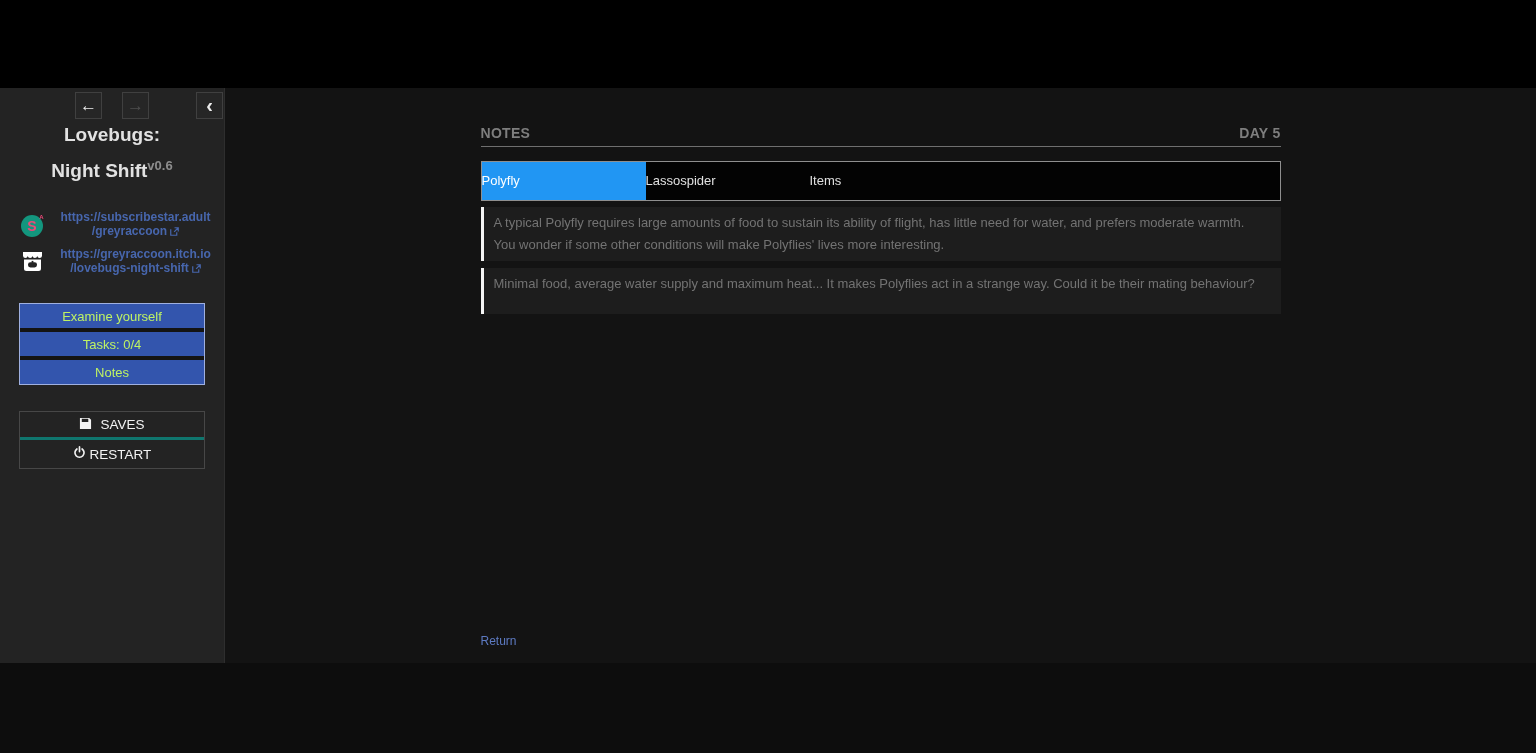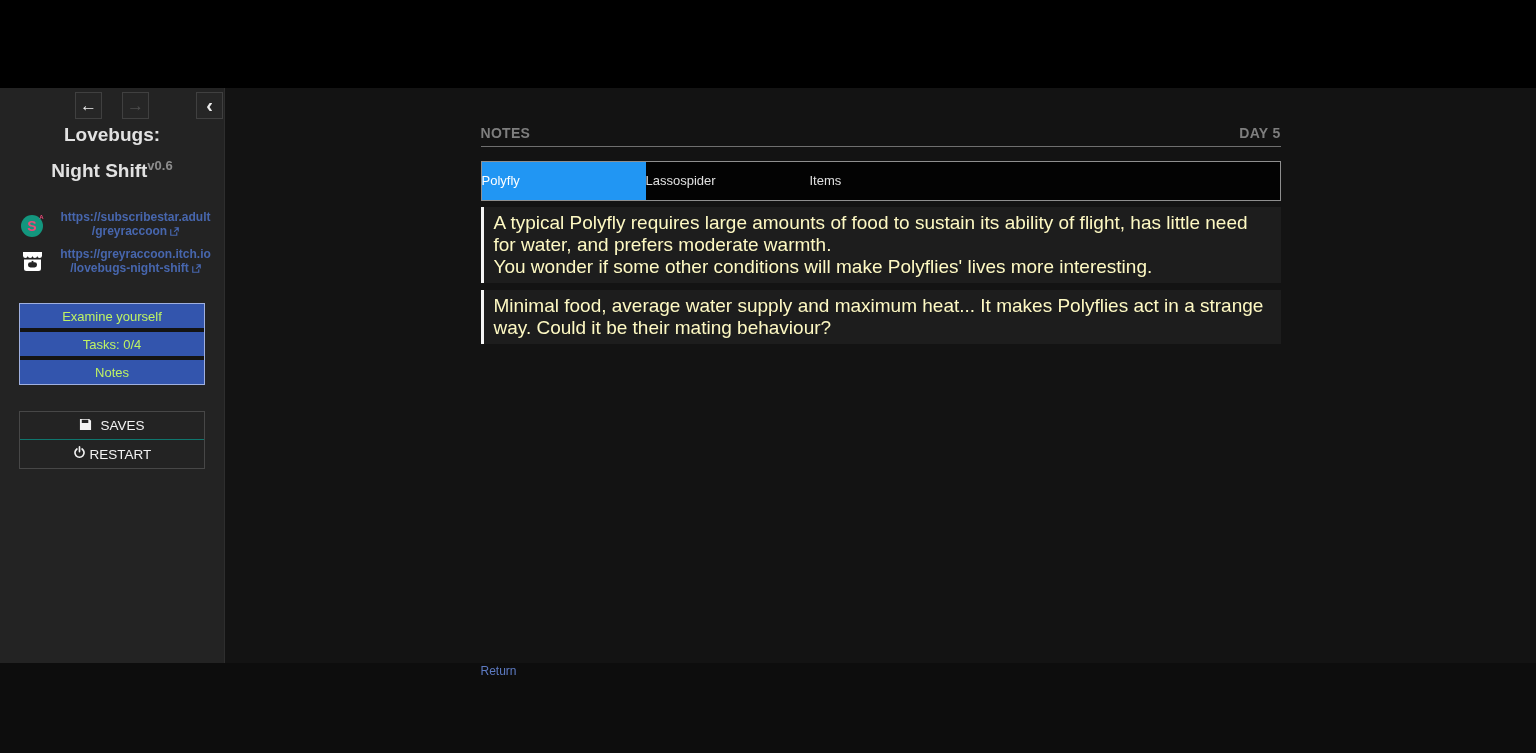--- a/index.html
+++ b/index.html
@@ -38,39 +38,39 @@
   .ext-icon { display:inline-block; vertical-align:-1px; margin-left:3px; }
 
   .menu-group { margin:27px 19px 0; border:1px solid #9fb0e0; background:#141414; }
   .menu-btn { display:block; width:100%; height:24px; background:#3355ad; border:0;
               color:#bef264; font-size:13px; font-family:inherit; cursor:pointer; }
   .menu-btn + .menu-btn { margin-top:4px; }
 
   .saves-group { margin:26px 19px 0; border:1px solid #474747; }
   .saves-btn { height:28px; display:flex; align-items:center; justify-content:center;
                gap:4px; color:#f2f2f2; font-size:13.5px; cursor:pointer; }
-  .saves-btn:first-child { border-bottom:1px solid #0f766e;gap:8px; }
+  .saves-btn:first-child { border-bottom:3px solid #0f766e;gap:8px; }
 
   
   .main { flex:1; background:#131313; }
   .content { width:800px; margin:0 auto; padding-top:37px; }
 
   .page-header { display:flex; justify-content:space-between; align-items:flex-end;
                  color:#7e7e7e; font-size:14px; font-weight:bold; letter-spacing:.3px;
                  border-bottom:1px solid #6f6f6f; padding-bottom:5px; }
 
   .tab-bar { margin-top:14px; height:40px; border:1px solid #8f8f8f;
              background:#030303; display:flex; }
   .tab { width:164px; line-height:38px; text-align:left; font-size:13px;
          color:#e0e0e0; cursor:pointer; }
   .tab.active { background:#2196f3; color:#fff; }
 
   .notes-list { margin-top:6px; }
   .note { background:#1d1d1d; border-left:3px solid #f5f5f5; padding:5px 12px 5px 10px;
-          margin-bottom:7px; font-size:19px; color:#fef9c3; line-height:22px; }
+          margin-bottom:7px; font-size:13px; color:#737373; line-height:22px; }
   .note.tall { min-height:46px; }
 
   .spacer { height:310px; }
   .return-link { color:#5d7ac2; font-size:12px; cursor:pointer; display:inline-block; }
 </style>
 </head>
 <body>
 
 <div class="top-strip"></div>
 

